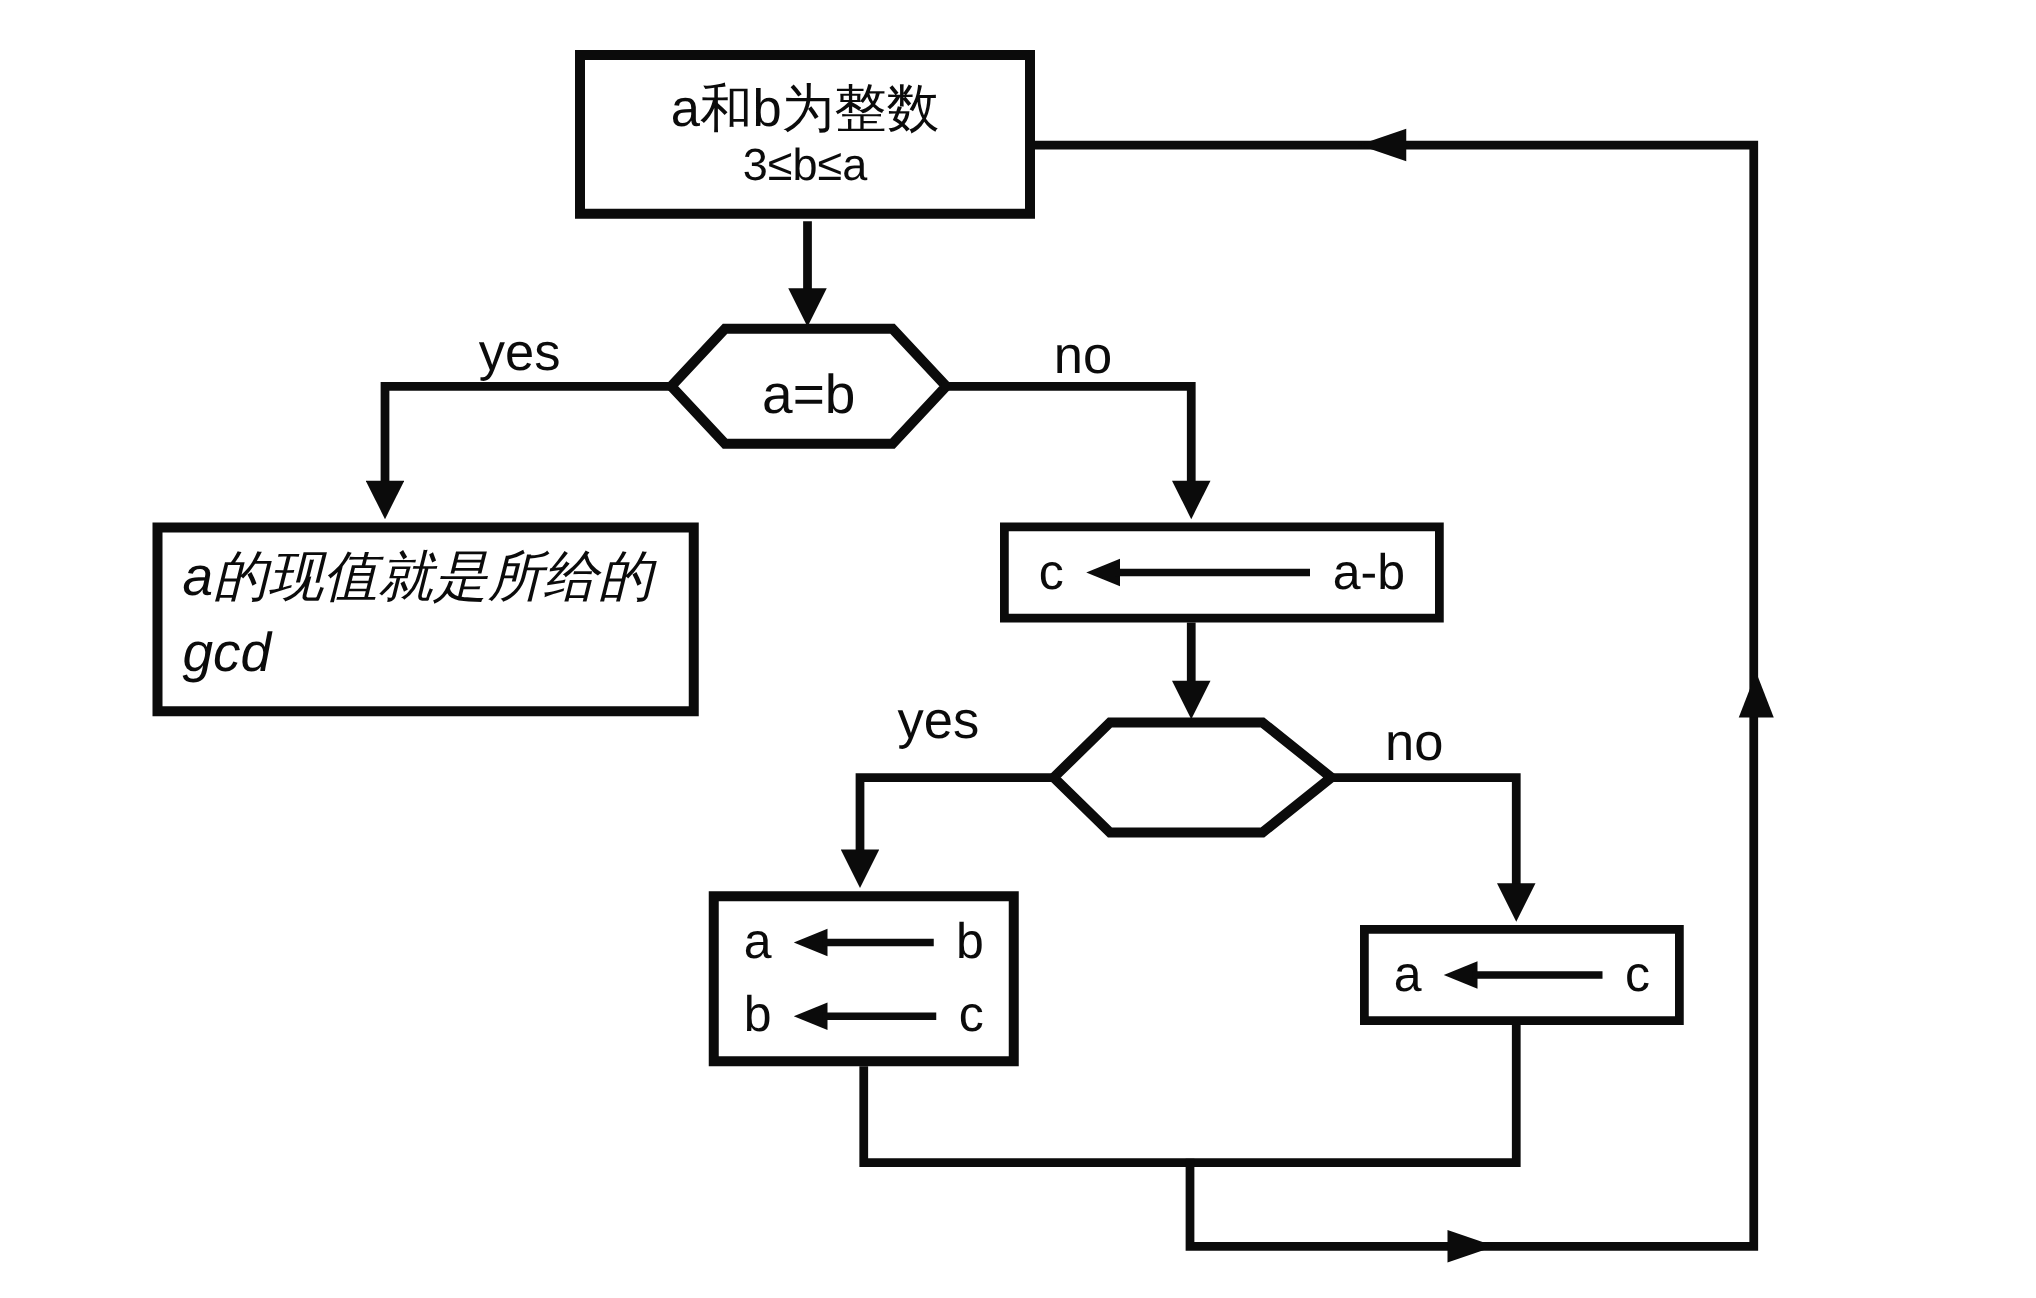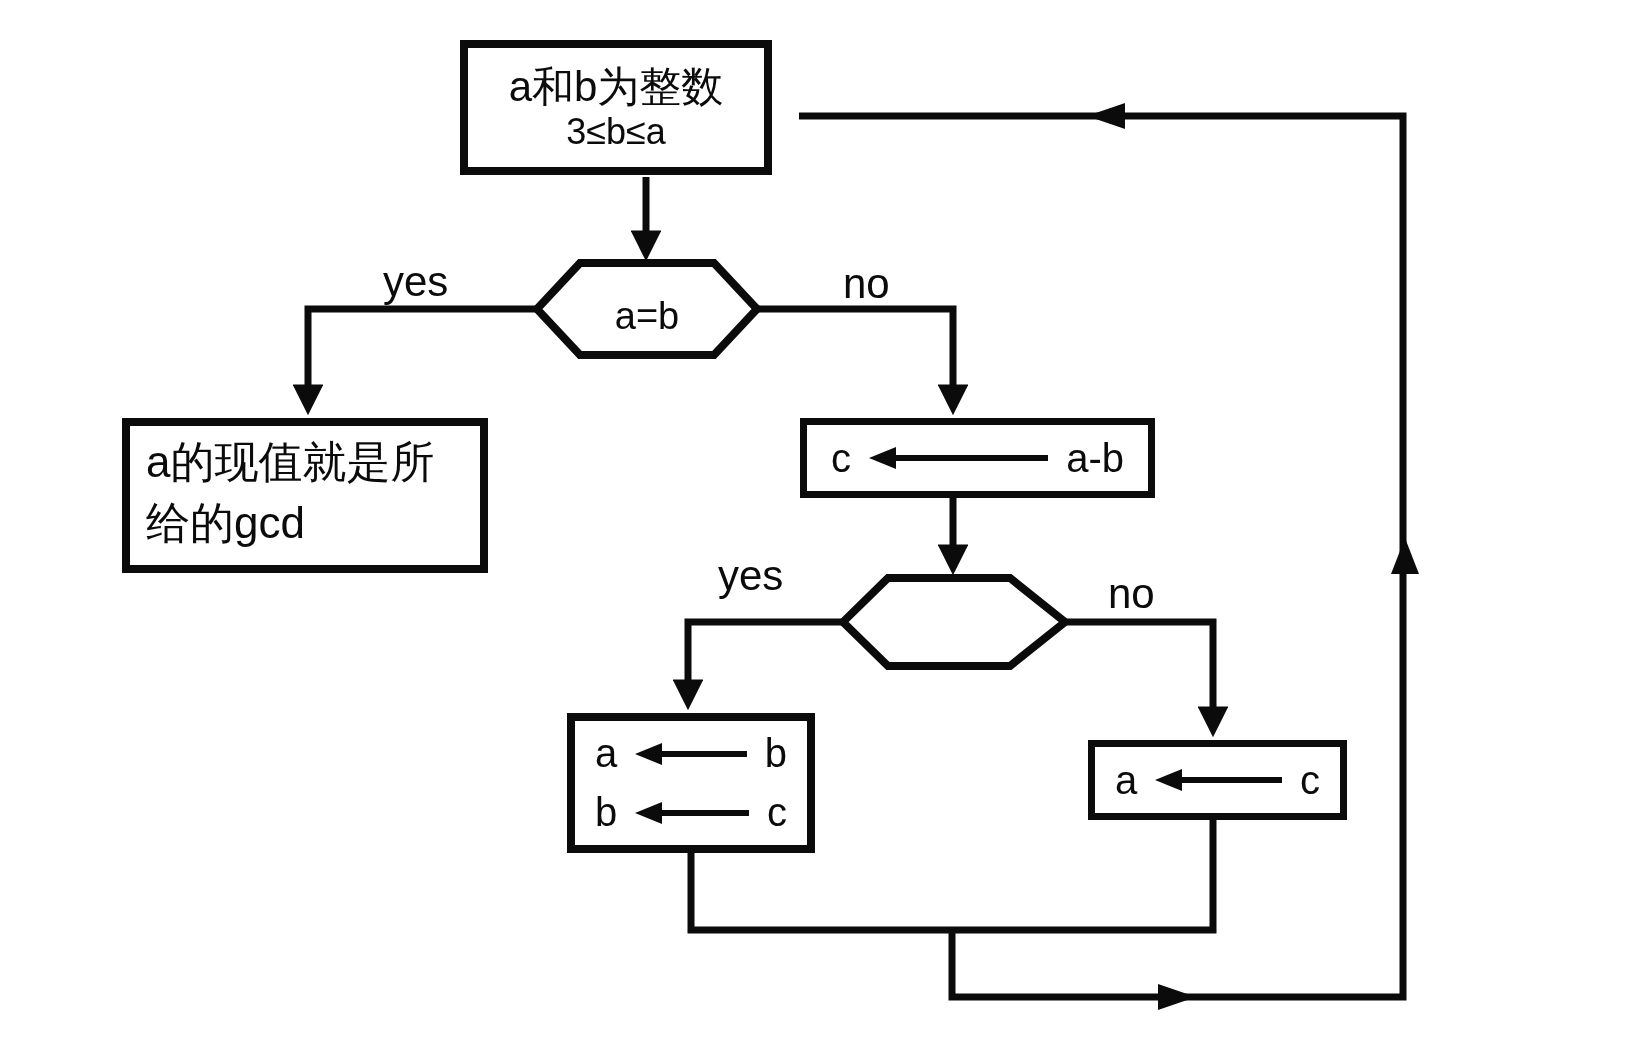--- a/index.html
+++ b/index.html
@@ -23,31 +23,32 @@
     width: 1629px; height: 1038px;
   }
   .node {
     position: absolute;
     background: #ffffff;
     border: 8px solid #0b0b0b;
     box-sizing: border-box;
   }
   
   .node-start {
-    left: 460px; top: 40px; width: 312px; height: 135px;
+    left: 460px; top: 40px; width: 368px; height: 135px;
     display: flex; flex-direction: column;
     align-items: center; justify-content: center;
   }
   .start-l1 { font-size: 42px; line-height: 1.15; }
   .start-l2 { font-size: 36px; line-height: 1.15; }
   
   .node-result {
-    left: 122px; top: 418px; width: 366px; height: 155px;
+    left: 122px; top: 418px; width: 437px; height: 155px;
     font-size: 44px; line-height: 1.38;
     padding: 6px 10px 0 16px;
+    font-style: italic;
   }
   
   .node-assign {
     display: flex; align-items: center;
     border-width: 7px;
     font-size: 40px;
   }
   .node-assign-c { left: 800px; top: 418px; width: 355px; height: 80px; padding: 0 24px; }
   .node-assign-a { left: 1088px; top: 740px; width: 259px; height: 80px; padding: 0 20px; }
   
@@ -69,21 +70,21 @@
     border-right: 27px solid #0b0b0b;
   }
   .assign-arrow::after {
     content: ""; flex: 1; height: 6px;
     background: #0b0b0b; margin-left: -4px;
   }
   
   .hex-label {
     position: absolute;
     display: flex; align-items: center; justify-content: center;
-    font-size: 38px;
+    font-size: 44px;
   }
   .hex1 { left: 537px; top: 265px; width: 220px; height: 90px; padding-top: 6px; }
   .hex2 { left: 843px; top: 578px; width: 222px; height: 88px; padding-top: 4px; }
   
   .edge-label { position: absolute; font-size: 42px; text-align: center; }
   .el-yes1 { left: 383px; top: 258px; }
   .el-no1  { left: 843px; top: 260px; }
   .el-yes2 { left: 718px; top: 552px; }
   .el-no2  { left: 1108px; top: 570px; }
 </style>

